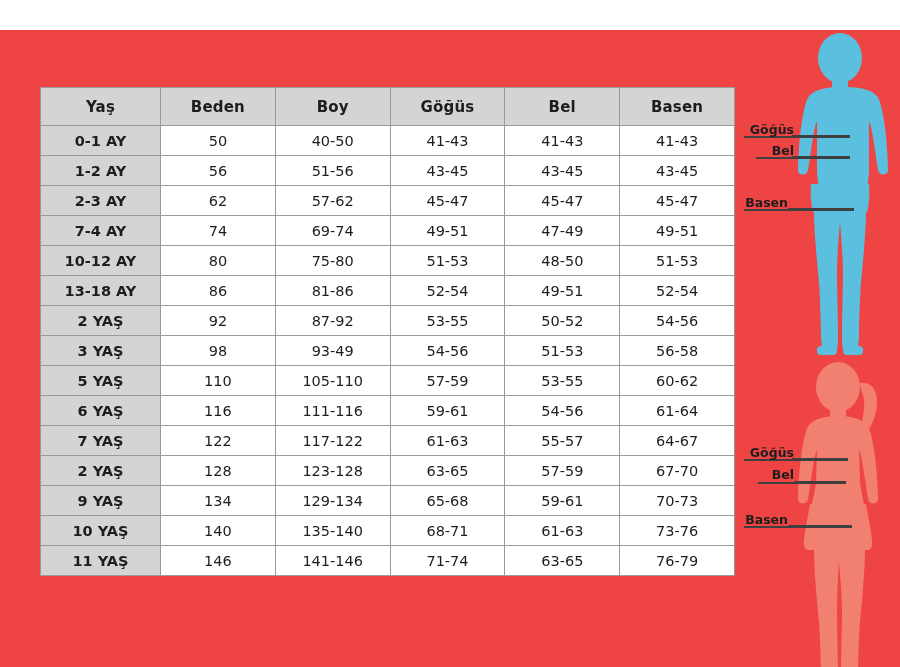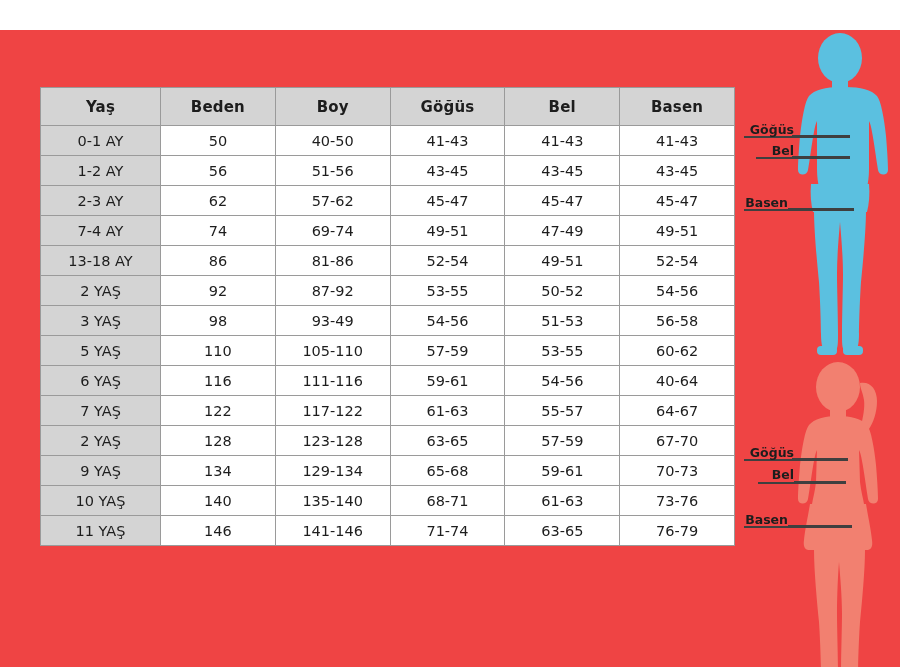--- a/index.html
+++ b/index.html
@@ -46,21 +46,21 @@
     font-weight: bold;
     height: 38px;
     font-size: 15px;
     letter-spacing: .2px;
   }
   table.size-table tbody td {
     background: #ffffff;
   }
   table.size-table tbody td.age-cell {
     background: #d4d4d4;
-    font-weight: normal;
+    font-weight: bold;
   }
   col.c-age   { width: 120px; }
   col.c-rest  { width: 114.8px; }
 
   
   .figures {
     position: absolute;
     left: 736px;
     top: 0;
     width: 164px;
@@ -149,20 +149,28 @@
         </tr>
         <tr>
           <td class="age-cell">7-4 AY</td>
           <td>74</td>
           <td>69-74</td>
           <td>49-51</td>
           <td>47-49</td>
           <td>49-51</td>
         </tr>
         <tr>
+          <td class="age-cell">10-12 AY</td>
+          <td>80</td>
+          <td>75-80</td>
+          <td>51-53</td>
+          <td>48-50</td>
+          <td>51-53</td>
+        </tr>
+        <tr>
           <td class="age-cell">13-18 AY</td>
           <td>86</td>
           <td>81-86</td>
           <td>52-54</td>
           <td>49-51</td>
           <td>52-54</td>
         </tr>
         <tr>
           <td class="age-cell">2 YAŞ</td>
           <td>92</td>
@@ -186,21 +194,21 @@
           <td>57-59</td>
           <td>53-55</td>
           <td>60-62</td>
         </tr>
         <tr>
           <td class="age-cell">6 YAŞ</td>
           <td>116</td>
           <td>111-116</td>
           <td>59-61</td>
           <td>54-56</td>
-          <td>40-64</td>
+          <td>61-64</td>
         </tr>
         <tr>
           <td class="age-cell">7 YAŞ</td>
           <td>122</td>
           <td>117-122</td>
           <td>61-63</td>
           <td>55-57</td>
           <td>64-67</td>
         </tr>
         <tr>

